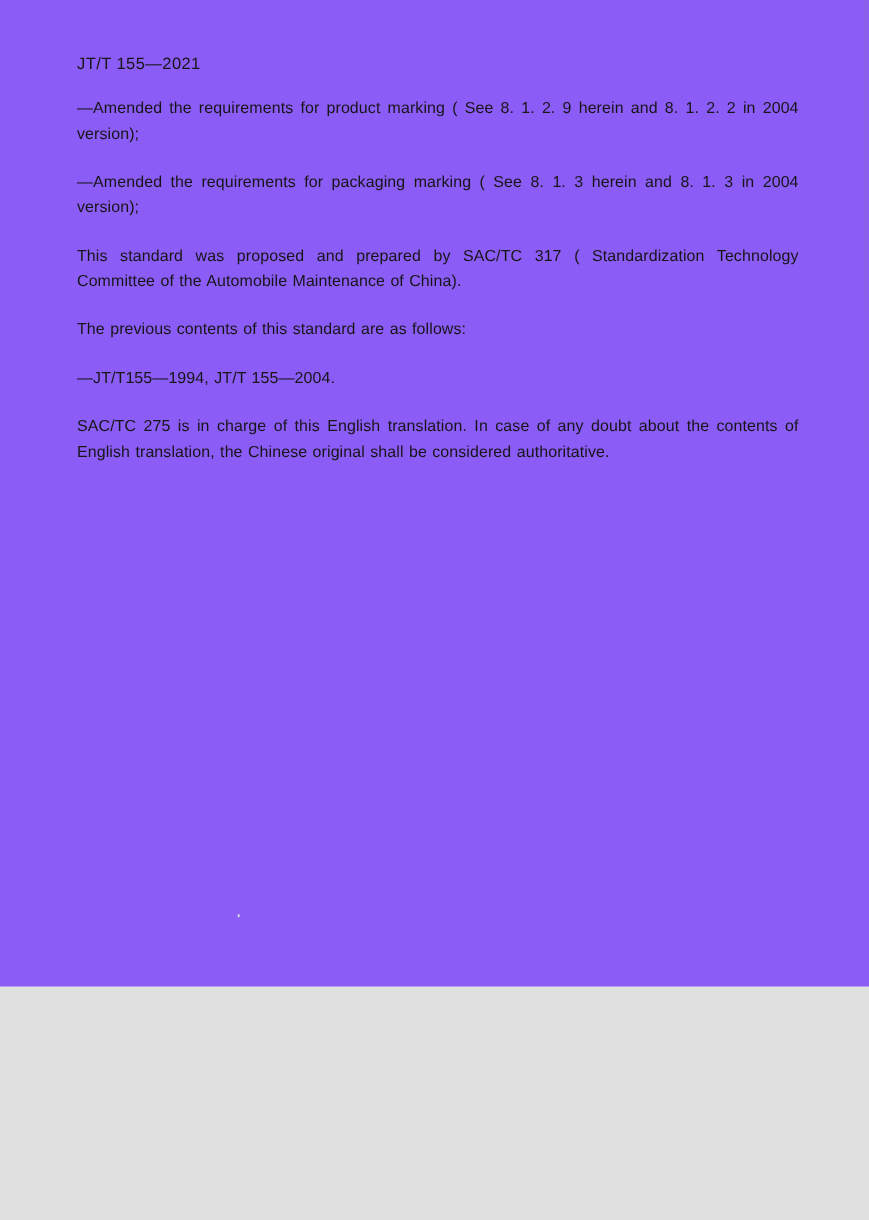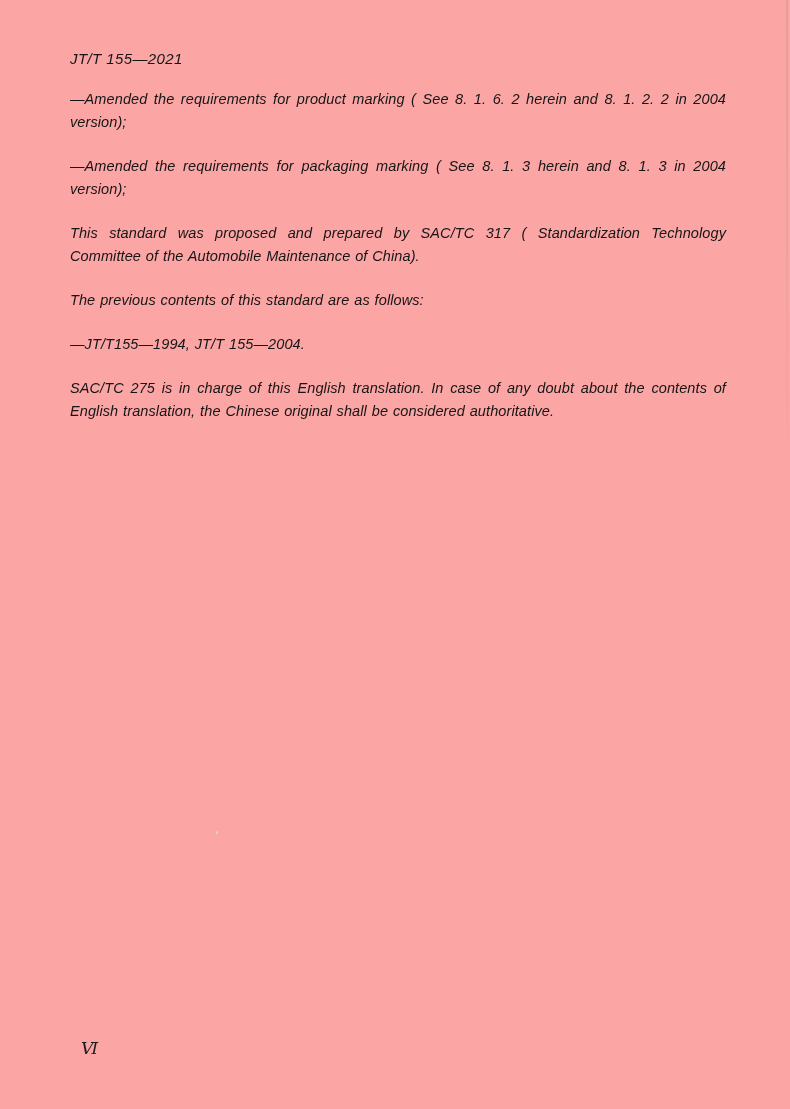--- a/index.html
+++ b/index.html
@@ -3,27 +3,26 @@
 <meta charset="utf-8">
 <style>
   html, body {
     margin: 0;
     padding: 0;
     background: #e0e0e0;
   }
   .page {
     position: relative;
     width: 790px;
-    height: 1109px;
-    background: #fca5a5;
+    height: 897px;
+    background: #8b5cf6;
     font-family: "Liberation Sans", "DejaVu Sans", sans-serif;
     color: #161616;
     overflow: hidden;
     box-sizing: border-box;
-    font-style: italic;
   }
   .content {
     position: absolute;
     top: 47px;
     left: 70px;
     width: 656px;
   }
   .doc-header {
     font-size: 15px;
     line-height: 23px;
@@ -73,21 +72,21 @@
 </style>
 </head>
 <body>
 
 <div class="page">
 
   <div class="content">
 
     <p class="doc-header"><span>JT/T 155—2021</span></p>
 
-    <p class="para">—Amended the requirements for product marking ( See 8. 1. 6. 2 herein and 8. 1. 2. 2 in 2004 version);</p>
+    <p class="para">—Amended the requirements for product marking ( See 8. 1. 2. 9 herein and 8. 1. 2. 2 in 2004 version);</p>
 
     <p class="para">—Amended the requirements for packaging marking ( See 8. 1. 3 herein and 8. 1. 3 in 2004 version);</p>
 
 
 
     <p class="para">This standard was proposed and prepared by SAC/TC 317 ( Standardization Technology Committee of the Automobile Maintenance of China).</p>
 
     <p class="para">The previous contents of this standard are as follows:</p>
 
     <p class="para">—JT/T155—1994, JT/T 155—2004.</p>

